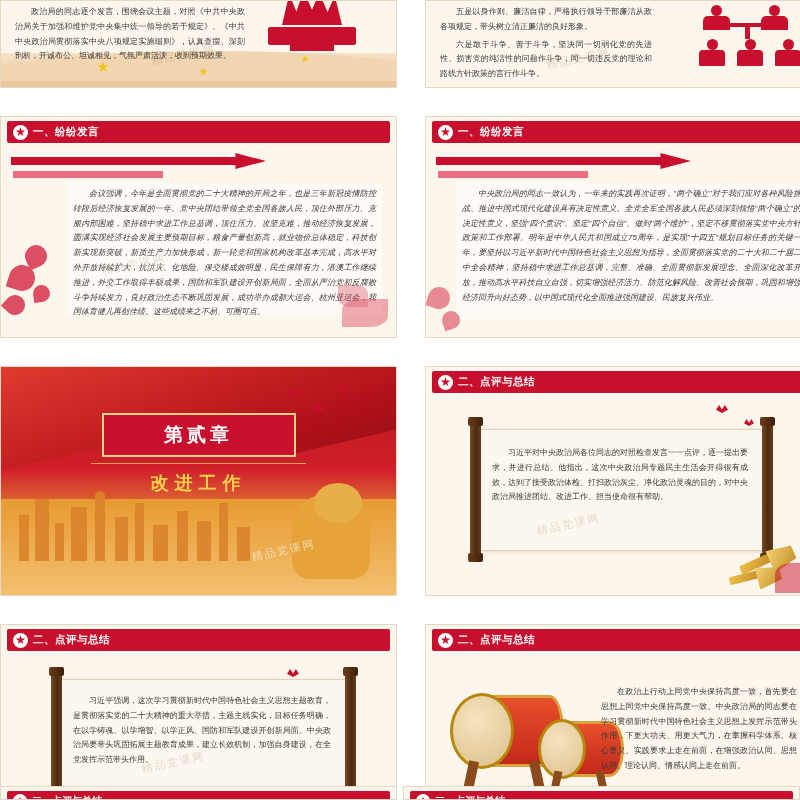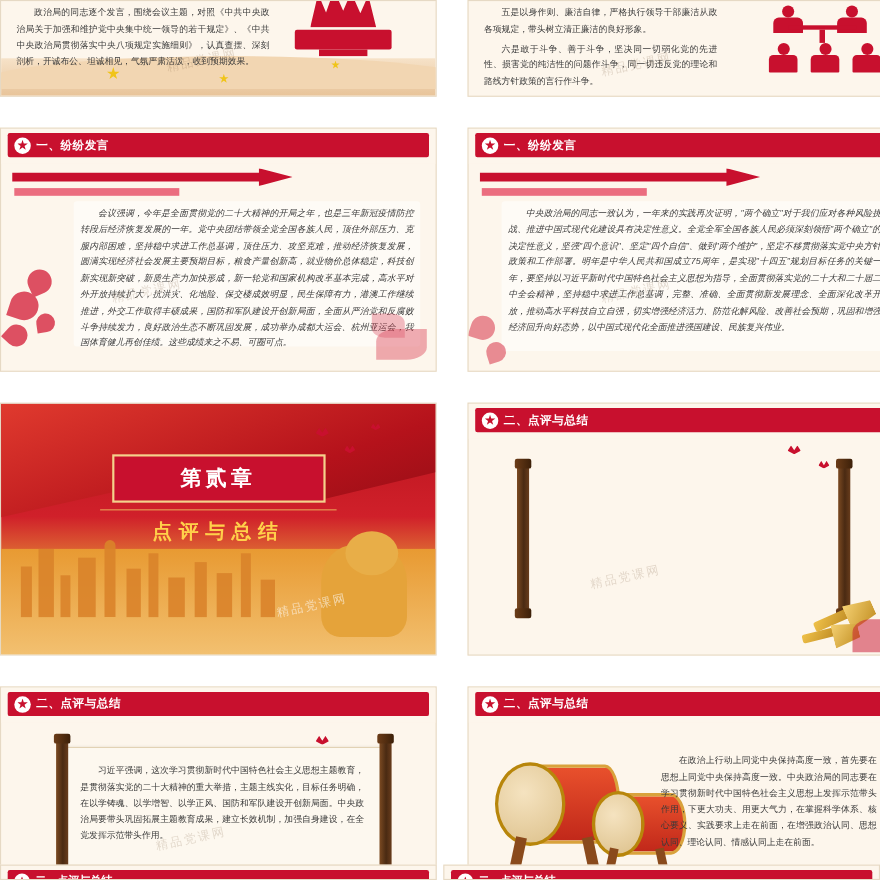--- a/index.html
+++ b/index.html
@@ -314,21 +314,21 @@
     <div class="silk"></div>
 
     <div class="bird" style="left:286px;top:22px;"></div>
     <div class="bird" style="left:312px;top:38px;width:10px;height:7px;"></div>
     <div class="bird" style="left:336px;top:18px;width:9px;height:6px;"></div>
 
     <div class="box">
       <span class="ctitle">第贰章</span>
     </div>
     <div class="goldline"></div>
-    <div class="subtitle">点评与总结</div>
+    <div class="subtitle">改进工作</div>
     <div class="dots">★ ★ ★</div>
 
     <div class="skyline"></div>
     <div class="bldg" style="left:18px;width:10px;height:46px;"></div>
     <div class="bldg" style="left:34px;width:14px;height:62px;"></div>
     <div class="bldg" style="left:54px;width:9px;height:38px;"></div>
     <div class="bldg" style="left:70px;width:16px;height:54px;"></div>
     <div class="bldg" style="left:94px;width:10px;height:70px;border-radius:6px 6px 0 0;"></div>
     <div class="bldg" style="left:114px;width:13px;height:44px;"></div>
     <div class="bldg" style="left:134px;width:9px;height:58px;"></div>
@@ -348,20 +348,23 @@
     <div class="hdr2">
       <div class="circ">
           <i></i>
         </div>
       <div class="htxt">二、点评与总结</div>
     </div>
 
     <div class="bird" style="left:290px;top:38px;"></div>
     <div class="bird" style="left:318px;top:52px;width:10px;height:7px;"></div>
 
+    <div class="scroll" style="left:48px;top:62px;width:292px;height:120px;">
+      <p class="body-text para" style="padding:16px 18px;margin:0;">习近平对中央政治局各位同志的对照检查发言一一点评，逐一提出要求，并进行总结。他指出，这次中央政治局专题民主生活会开得很有成效，达到了接受政治体检、打扫政治灰尘、净化政治灵魂的目的，对中央政治局推进团结、改进工作、担当使命很有帮助。</p>
+    </div>
     <div class="rod" style="left:44px;top:56px;height:132px;"></div>
     <div class="rod" style="left:336px;top:56px;height:132px;"></div>
     <div class="rodcap" style="left:42px;top:50px;"></div>
     <div class="rodcap" style="left:42px;top:186px;"></div>
     <div class="rodcap" style="left:334px;top:50px;"></div>
     <div class="rodcap" style="left:334px;top:186px;"></div>
 
     <div>
       <div class="horn-body" style="position:absolute;right:42px;bottom:28px;width:40px;height:9px;transform:rotate(-24deg);"></div>
       <div class="horn-bell" style="position:absolute;right:26px;bottom:26px;width:26px;height:24px;transform:rotate(-24deg);"></div>

